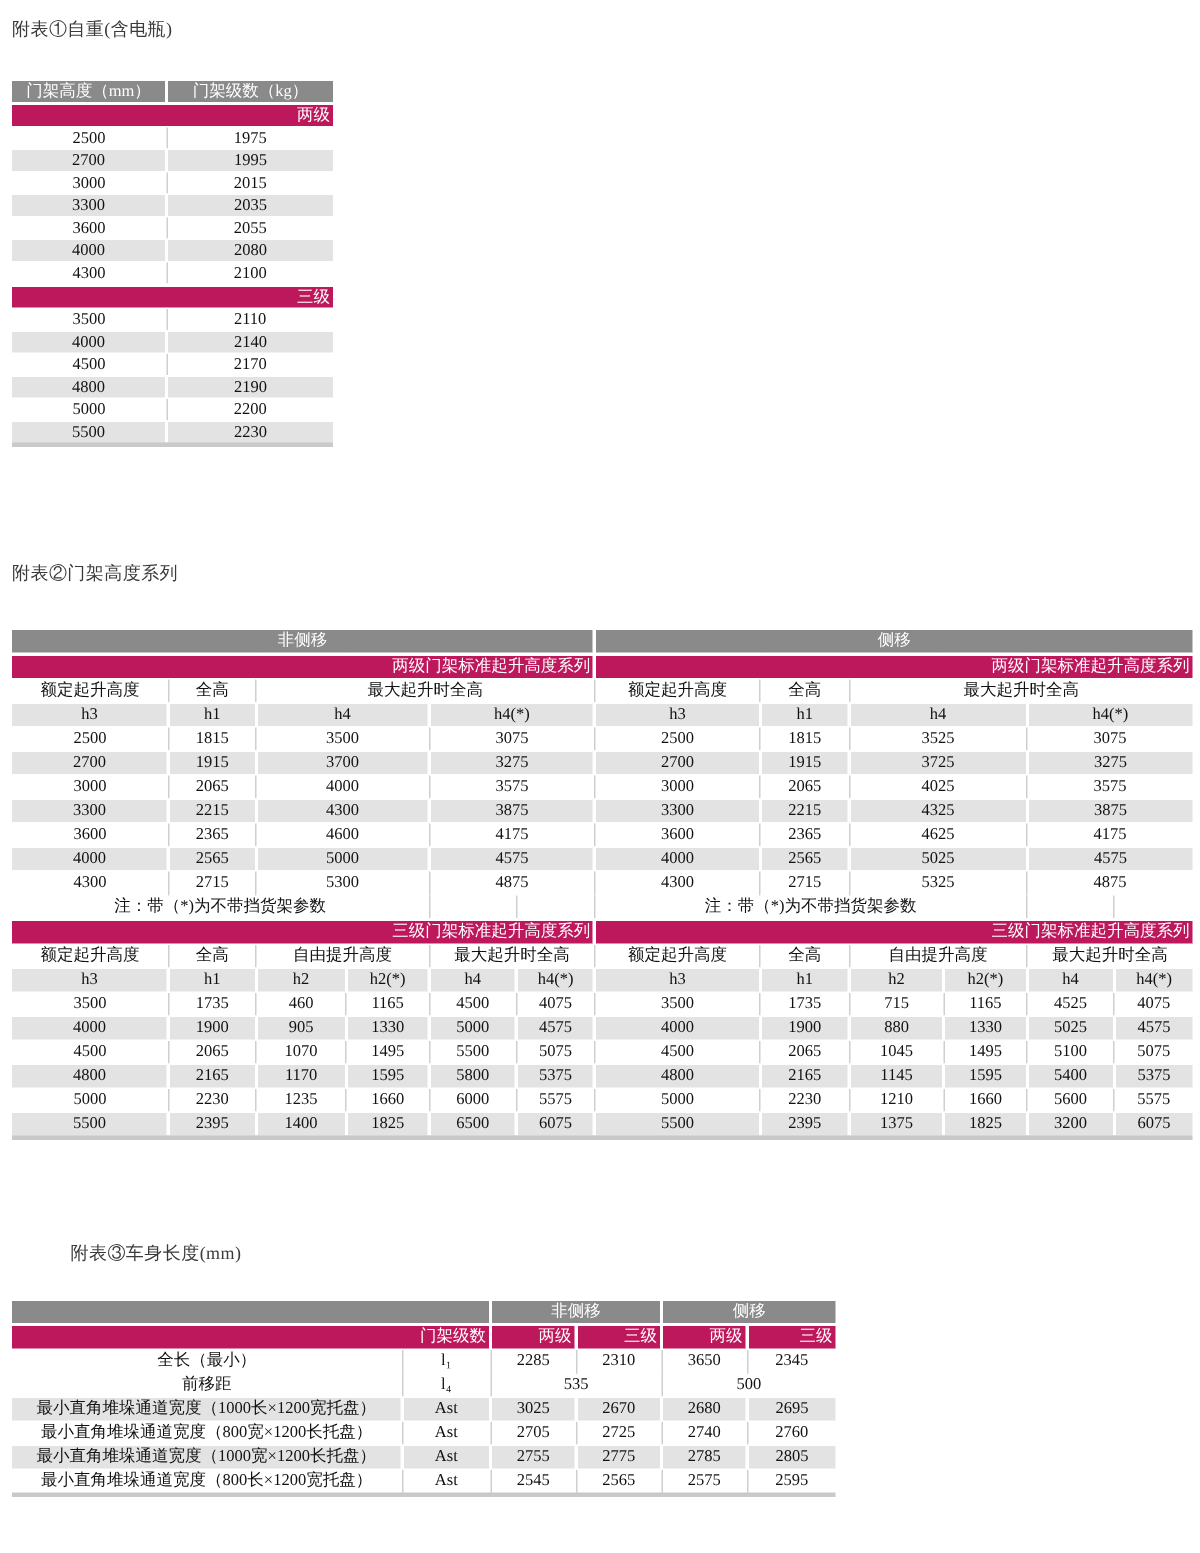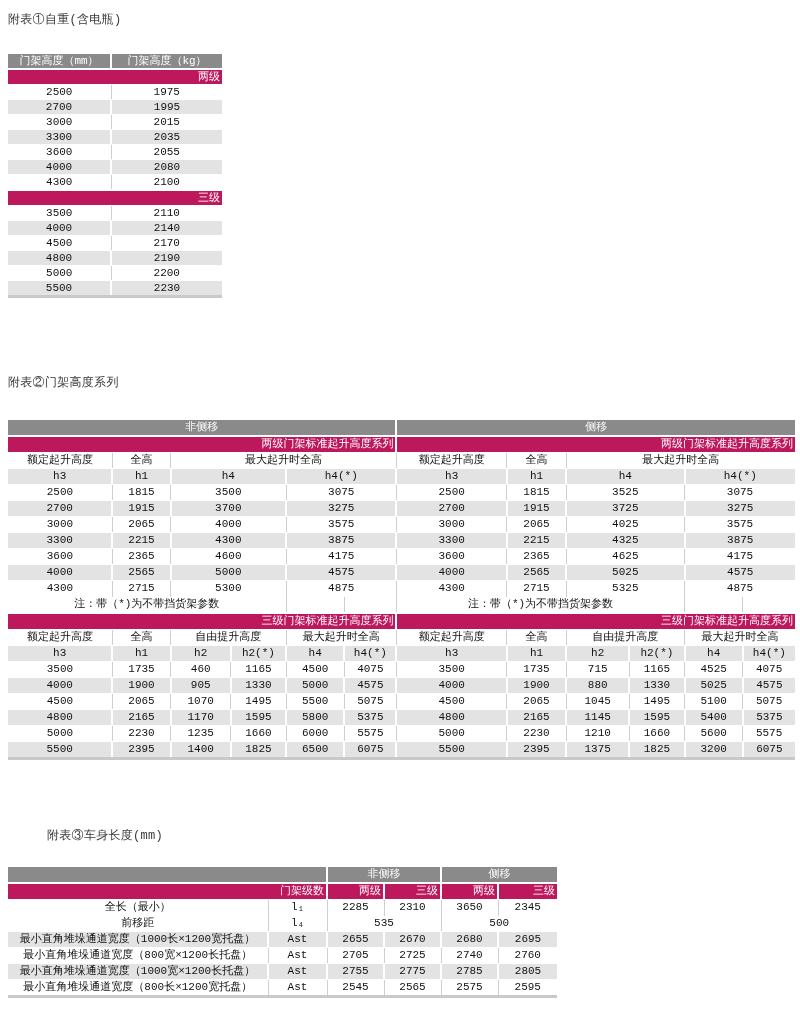--- a/index.html
+++ b/index.html
@@ -1,19 +1,19 @@
 <!DOCTYPE html>
 <html><head>
 <meta charset="utf-8">
 <style>
   * { margin:0; padding:0; box-sizing:border-box; }
   html,body { background:#fff; }
   .page {
     position:relative; width:800px; height:1035px; background:#fff;
-    font-family:Liberation Mono, monospace; color:#222;
+    font-family:Liberation Serif, serif; color:#222;
   }
   .tbl-title {
     position:absolute; left:8px; font-size:12px; color:#3a3a3a; letter-spacing:.3px;
   }
   #title-weight { top:11px; }
   #title-mast   { top:374px; }
   #title-body   { top:827px;margin-left:39px; }
 
   table {
     position:absolute; left:8px; border-collapse:collapse; table-layout:fixed;
@@ -45,21 +45,21 @@
   <div class="tbl-title" id="title-weight">附表①自重(含电瓶)</div>
 
   <table id="weight-table">
     <colgroup>
         <col style="width:103px">
         <col style="width:111px">
       </colgroup>
     <tbody id="weight-body">
         <tr class="hd">
           <td>门架高度（mm）</td>
-          <td>门架高度（kg）</td>
+          <td>门架级数（kg）</td>
         </tr>
         <tr class="md">
           <td colspan="2">两级</td>
         </tr>
         <tr class="wt">
           <td>2500</td>
           <td>1975</td>
         </tr>
         <tr class="lt">
           <td>2700</td>
@@ -386,21 +386,21 @@
         </tr>
         <tr class="wt">
           <td>前移距</td>
           <td>l₄</td>
           <td colspan="2">535</td>
           <td colspan="2">500</td>
         </tr>
         <tr class="lt">
           <td>最小直角堆垛通道宽度（1000长×1200宽托盘）</td>
           <td>Ast</td>
-          <td>2655</td>
+          <td>3025</td>
           <td>2670</td>
           <td>2680</td>
           <td>2695</td>
         </tr>
         <tr class="wt">
           <td>最小直角堆垛通道宽度（800宽×1200长托盘）</td>
           <td>Ast</td>
           <td>2705</td>
           <td>2725</td>
           <td>2740</td>

